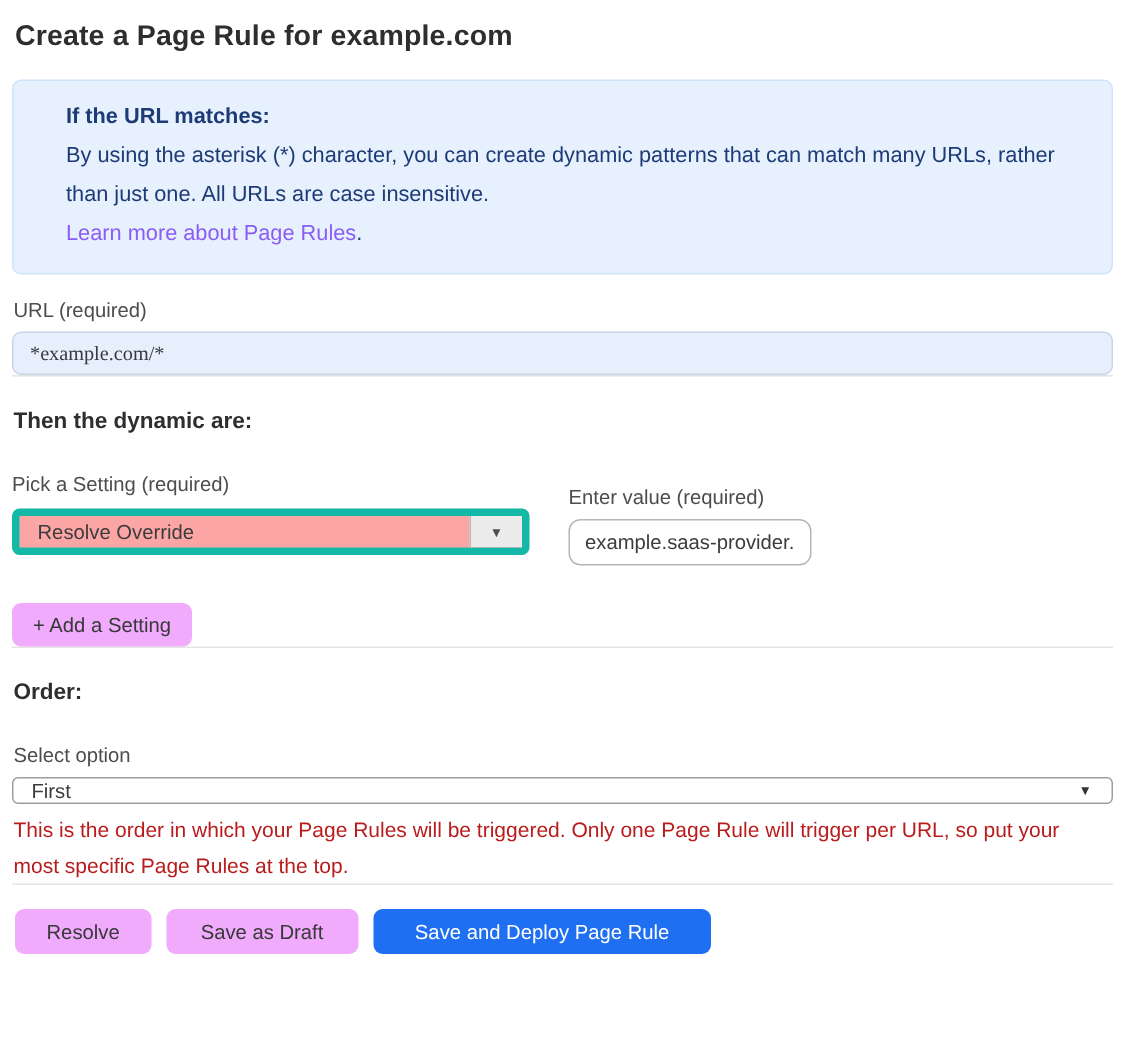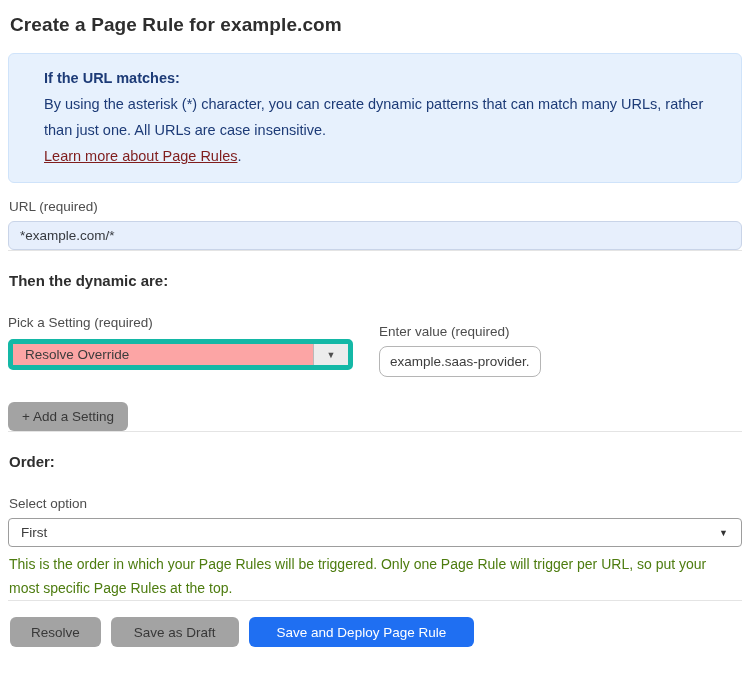--- a/index.html
+++ b/index.html
@@ -25,39 +25,39 @@
     margin-top: 17px;
     background: #e7f1fd;
     border: 1px solid #cfe3fa;
     border-radius: 6px;
     padding: 11px 35px 13px;
     color: #1d3b77;
     font-size: 14.5px;
     line-height: 26px;
   }
   .info-heading { font-weight: bold; }
-  .info-link { color: #7f1d1d; text-decoration: underline; cursor: pointer; }
+  .info-link { color: #8b5cf6; cursor: pointer; }
 
   .field-label {
     display: block;
     font-size: 13.5px;
     color: #4d4d4d;
   }
   .url-label { margin-top: 16px; margin-left: 1px; }
 
   .url-input {
     display: block;
     margin-top: 7px;
     width: 100%;
     height: 29px;
     background: #e7effc;
     border: 1px solid #c9d4e8;
     border-radius: 6px;
     padding: 0 11px;
-    font-family: Liberation Sans, sans-serif;
+    font-family: Liberation Serif, serif;
     font-size: 13.5px;
     color: #36393f;
     outline: none;
   }
 
   hr.divider {
     border: none;
     border-top: 1px solid #e4e4e4;
     margin: 0;
   }
@@ -129,52 +129,52 @@
 
   .btn {
     font-family: "Liberation Sans", sans-serif;
     font-size: 13.5px;
     border: none;
     border-radius: 6px;
     height: 30px;
     cursor: pointer;
     white-space: nowrap;
   }
-  .btn-gray { background: #a3a3a3; color: #383838; }
+  .btn-gray { background: #f0abfc; color: #383838; }
   .btn-blue { background: #1f6ff2; color: #ffffff; }
 
   .add-setting-btn {
     margin-top: 25px;
     height: 29px;
     padding: 0 14px;
   }
 
   .order-select-label { margin-top: 26px; margin-left: 1px; }
 
   .order-select {
     margin-top: 7px;
     width: 100%;
-    height: 29px;
+    height: 18px;
     border: 1px solid #9d9d9d;
     border-radius: 4px;
     background: #fff;
     display: flex;
     align-items: center;
     justify-content: space-between;
     padding: 0 13px 0 12px;
     font-size: 13.5px;
     color: #3c3c3c;
     cursor: pointer;
   }
   .order-select .arrow { font-size: 9px; color: #333; }
 
   .help-text {
     margin: 5px 0 0 1px;
     font-size: 14px;
-    color: #4d7c0f;
+    color: #b91c1c;
     line-height: 24px;
     max-width: 720px;
   }
 
   .footer {
     margin-top: 16px;
     display: flex;
     gap: 10px;
     padding-left: 2px;
   }

